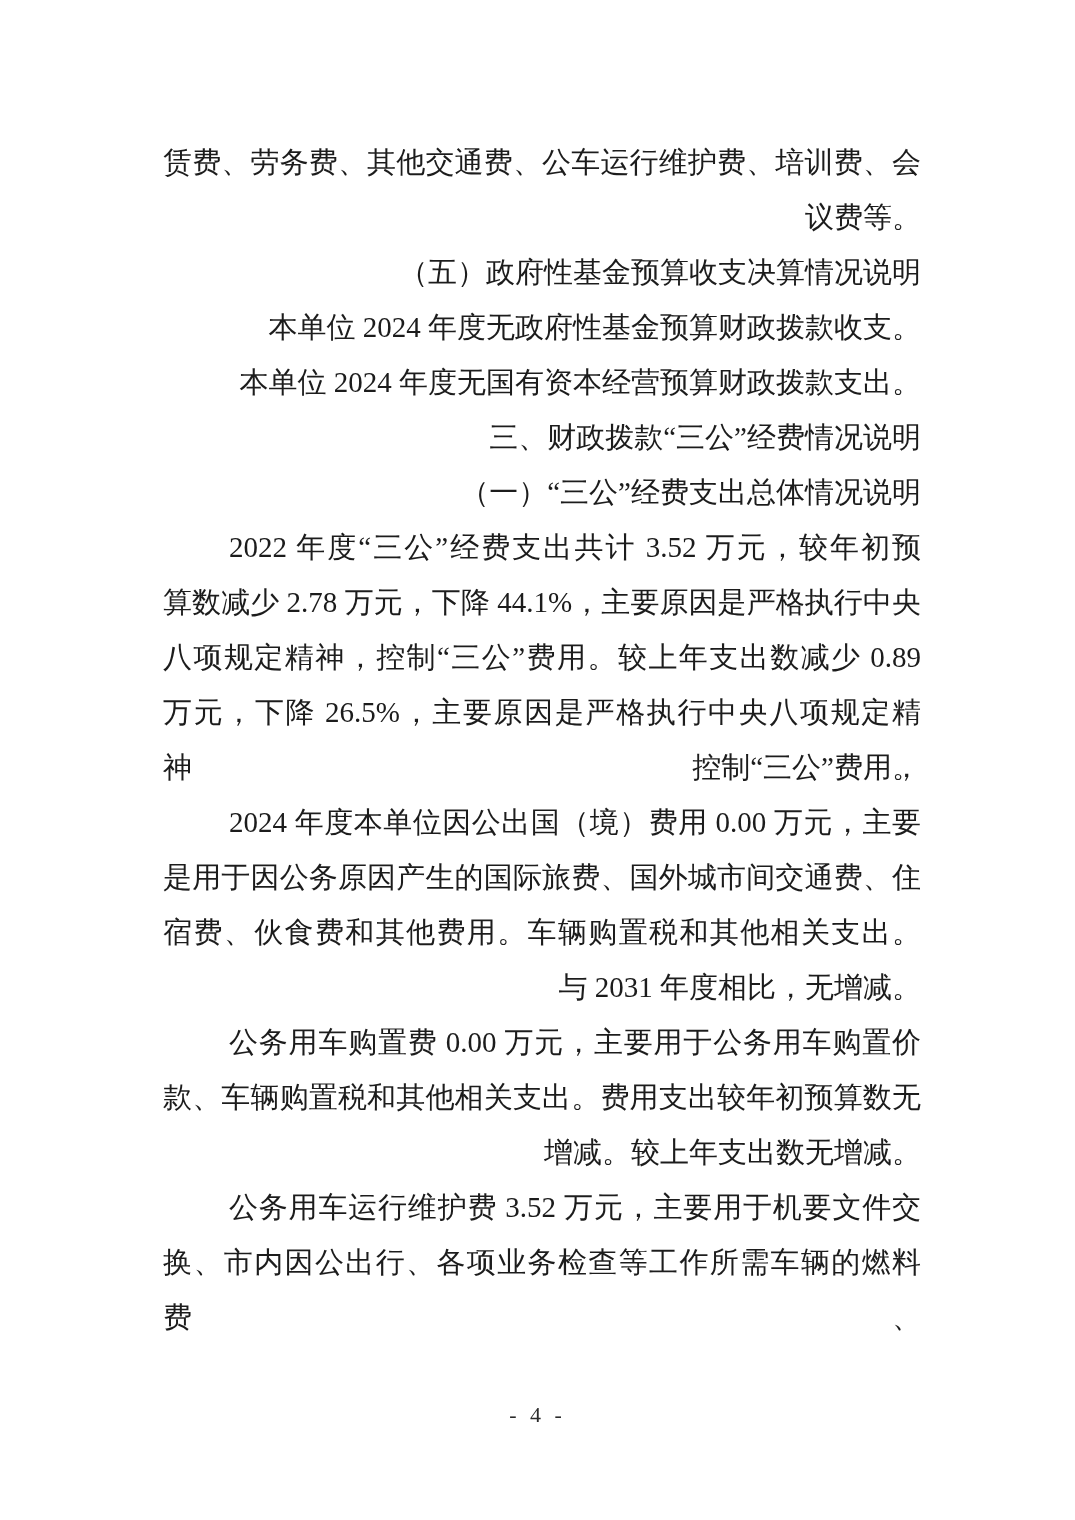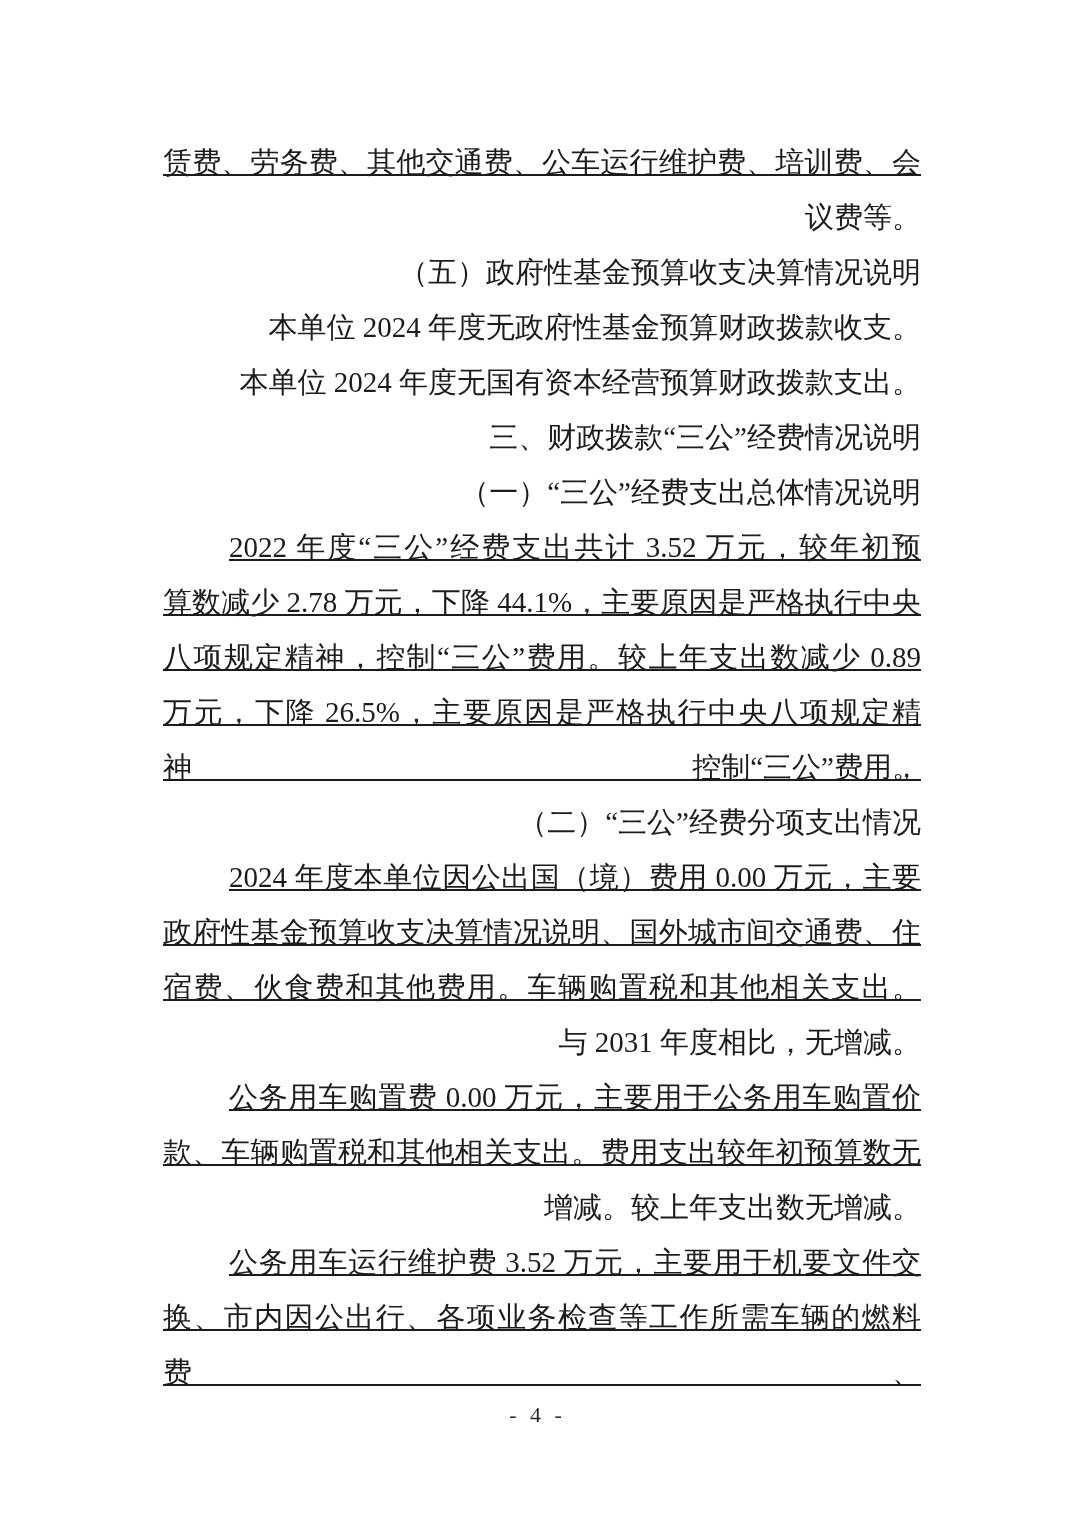--- a/index.html
+++ b/index.html
@@ -27,21 +27,20 @@
     height: 55px;
     line-height: 55px;
     font-size: 29px;
     text-align: right;
     overflow: visible;
   }
   .line.justify {
     text-align: justify;
     text-align-last: justify;
     text-justify: inter-character;
-    text-decoration: underline;
   }
   .line.indent {
     text-indent: 66px;
   }
   .footer {
     position: absolute;
     top: 1400px;
     left: 0;
     width: 100%;
     text-align: center;
@@ -61,23 +60,22 @@
       <div class="line indent">（五）政府性基金预算收支决算情况说明</div>
       <div class="line indent">本单位 2024 年度无政府性基金预算财政拨款收支。</div>
       <div class="line indent">本单位 2024 年度无国有资本经营预算财政拨款支出。</div>
       <div class="line indent">三、财政拨款“三公”经费情况说明</div>
       <div class="line indent">（一）“三公”经费支出总体情况说明</div>
       <div class="line justify indent">2022 年度“三公”经费支出共计 3.52 万元，较年初预</div>
       <div class="line justify">算数减少 2.78 万元，下降 44.1%，主要原因是严格执行中央</div>
       <div class="line justify">八项规定精神，控制“三公”费用。较上年支出数减少 0.89</div>
       <div class="line justify">万元，下降 26.5%，主要原因是严格执行中央八项规定精神，</div>
       <div class="line">控制“三公”费用。</div>
-      <div class="line indent">（二）“三公”经费分项支出情况</div>
       <div class="line justify indent">2024 年度本单位因公出国（境）费用 0.00 万元，主要</div>
-      <div class="line justify">政府性基金预算收支决算情况说明、国外城市间交通费、住</div>
+      <div class="line justify">是用于因公务原因产生的国际旅费、国外城市间交通费、住</div>
       <div class="line justify">宿费、伙食费和其他费用。车辆购置税和其他相关支出。</div>
       <div class="line">与 2031 年度相比，无增减。</div>
       <div class="line justify indent">公务用车购置费 0.00 万元，主要用于公务用车购置价</div>
       <div class="line justify">款、车辆购置税和其他相关支出。费用支出较年初预算数无</div>
       <div class="line">增减。较上年支出数无增减。</div>
       <div class="line justify indent">公务用车运行维护费 3.52 万元，主要用于机要文件交</div>
       <div class="line justify">换、市内因公出行、各项业务检查等工作所需车辆的燃料费、</div>
     </div>
   <div class="footer">
     <span>- 4 -</span>

